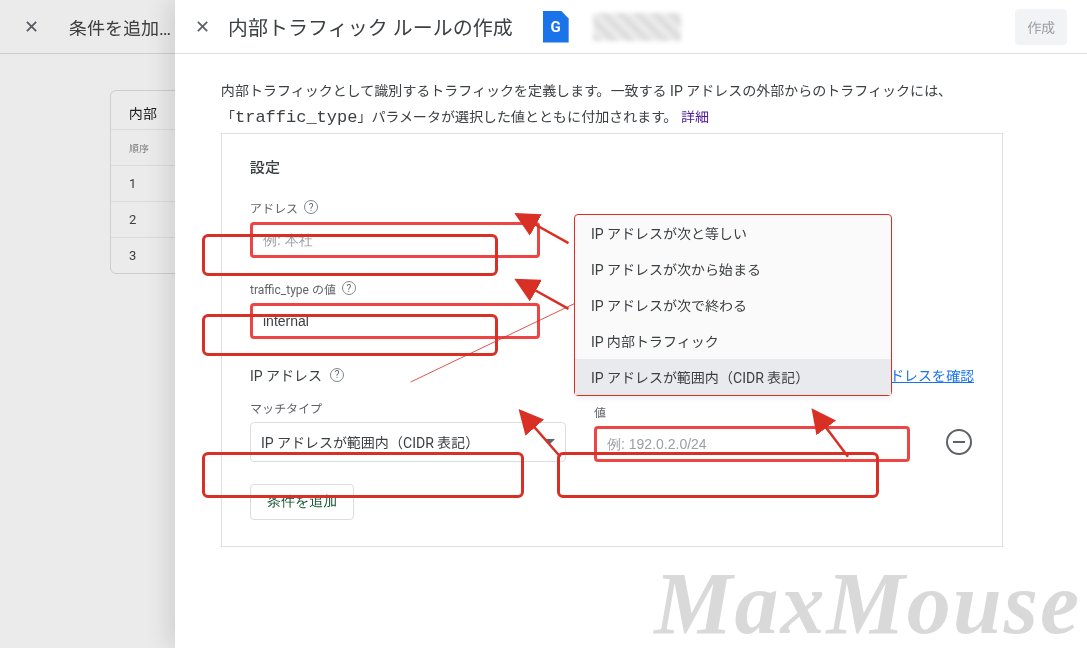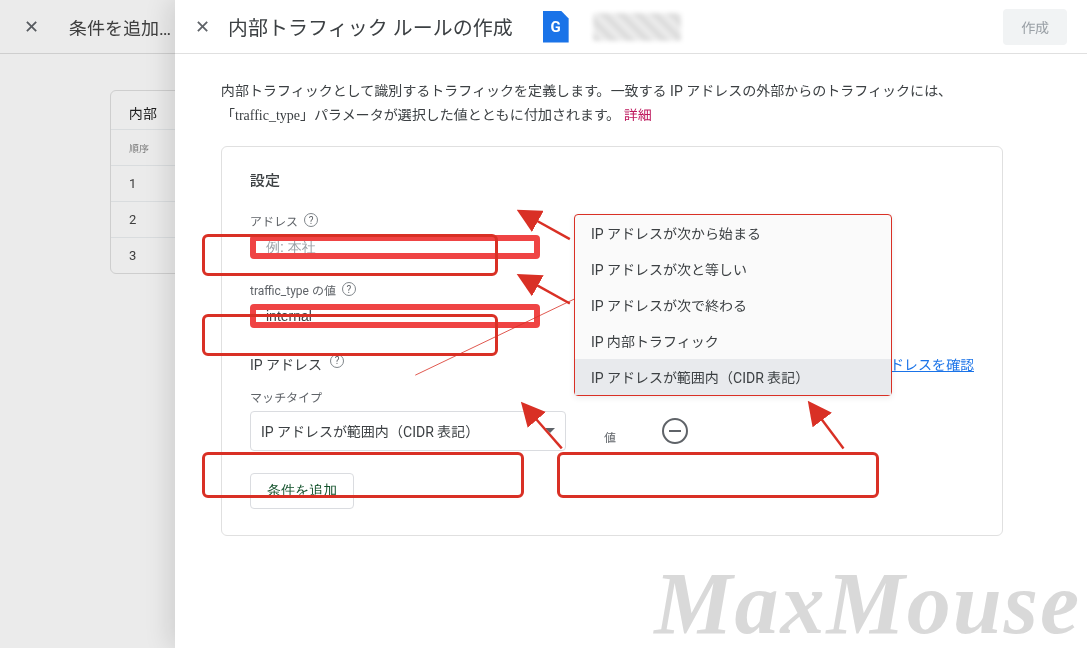--- a/index.html
+++ b/index.html
@@ -46,57 +46,57 @@
     display:flex; align-items:center; justify-content:center;
     color:#fff; font-weight:bold; font-size:15px; margin-left: 12px;
   }
   .prop-blur {
     width: 88px; height: 28px; margin-left: 6px;
     background: repeating-linear-gradient(45deg,#ddd,#ddd 6px,#ececec 6px,#ececec 12px);
     filter: blur(2px); border-radius:2px;
   }
   .create-btn {
     margin-left: auto; background:#f1f3f4; color:#9aa0a6;
-    padding: 8px 18px; border-radius:4px; font-size:14px; cursor:default;
+    padding: 8px 12px; border-radius:4px; font-size:14px; cursor:default;
   }
 
   .panel-body { padding: 26px 84px 40px 46px; overflow:auto; position:relative; }
   .intro { font-size: 14px; line-height: 1.7; color:#3c4043; }
-  .intro code { font-family: Liberation Serif, serif; font-size: 14px; }
-  .intro a { color:#be185d; text-decoration:none; }
+  .intro code { font-family: Liberation Mono, monospace; font-size: 17px; }
+  .intro a { color:#4c1d95; text-decoration:none; }
 
   .card {
-    margin-top: 18px; border: 1px solid #e0e0e0; border-radius: 6px;
+    border: 1px solid #e0e0e0; border-radius: 0;
     padding: 22px 28px 26px; background:#fff;
   }
   .card h3 { font-size: 15px; font-weight: 500; margin-bottom: 22px; }
 
   .field-label {
     font-size: 12px; color:#5f6368; display:flex; align-items:center; gap:6px;
     margin-bottom: 6px;
   }
   .help-round {
     display:inline-flex; align-items:center; justify-content:center;
     width:14px; height:14px; border:1px solid #80868b; border-radius:50%;
     font-size:10px; color:#5f6368; cursor:pointer;
   }
   .tinput {
-    width: 290px; height: 24px; padding: 4px 10px;
-    border:6px solid #ef4444; border-radius:4px; font-size:14px; color:#3c4043;
+    width: 290px; height: 36px; padding: 4px 10px;
+    border:3px solid #ef4444; border-radius:4px; font-size:14px; color:#3c4043;
     outline:none;
   }
   .tinput::placeholder { color:#9aa0a6; }
 
   .spacer-row { height: 22px; }
 
   .ip-header { display:flex; align-items:center; margin: 26px 0 14px; }
-  .ip-title { font-size: 14px; display:flex; align-items:flex-start; gap:8px; }
+  .ip-title { font-size: 14px; display:flex; align-items:center; gap:8px; }
   .check-ip-link { margin-left:auto; color:#1a73e8; font-size:14px; text-decoration:underline; cursor:pointer; }
 
-  .ip-row { display:flex; gap:38px; align-items:flex-end; }
+  .ip-row { display:flex; gap:28px; align-items:flex-end; }
   .ip-col { display:flex; flex-direction:column; }
   .select-box {
     width: 316px; height: 40px; border:1px solid #dadce0; border-radius:4px;
     display:flex; align-items:center; padding: 0 10px; font-size:14px; cursor:pointer;
     position:relative;
   }
   .select-box .arrow {
     margin-left:auto; width:0; height:0;
     border-left:5px solid transparent; border-right:5px solid transparent;
     border-top:5px solid #5f6368;
@@ -214,35 +214,36 @@
           </span>
           <div class="select-box">
             <span>IP アドレスが範囲内（CIDR 表記）</span>
             <span class="arrow"></span>
           </div>
         </div>
         <div class="ip-col">
           <span class="field-label" style="margin-bottom:6px;">
             <span>値</span>
           </span>
+          <input class="tinput val-input" type="text" placeholder="例: 192.0.2.0/24" style="">
         </div>
         <div class="remove-btn"></div>
       </div>
 
       <button class="add-cond">条件を追加</button>
     </div>
 
     <div class="hl" style="left:27px; top:180px; width:296px; height:42px;"></div>
     <div class="hl" style="left:27px; top:260px; width:296px; height:42px;"></div>
     <div class="hl" style="left:27px; top:398px; width:322px; height:46px;"></div>
     <div class="hl" style="left:382px; top:398px; width:322px; height:46px;"></div>
 
     <div class="listbox" style="left:399px; top:160px; width:318px;">
+      <div class="opt">IP アドレスが次と等しい</div>
       <div class="opt">IP アドレスが次から始まる</div>
-      <div class="opt">IP アドレスが次と等しい</div>
       <div class="opt">IP アドレスが次で終わる</div>
       <div class="opt">IP 内部トラフィック</div>
       <div class="opt sel">IP アドレスが範囲内（CIDR 表記）</div>
     </div>
 
     <svg class="arrows" viewBox="0 0 912 648">
       <defs>
         <marker id="ah" markerWidth="10" markerHeight="10" refX="2" refY="5" orient="auto">
           <path d="M0,0 L10,5 L0,10 Z" fill="#d93025"></path>
         </marker>

